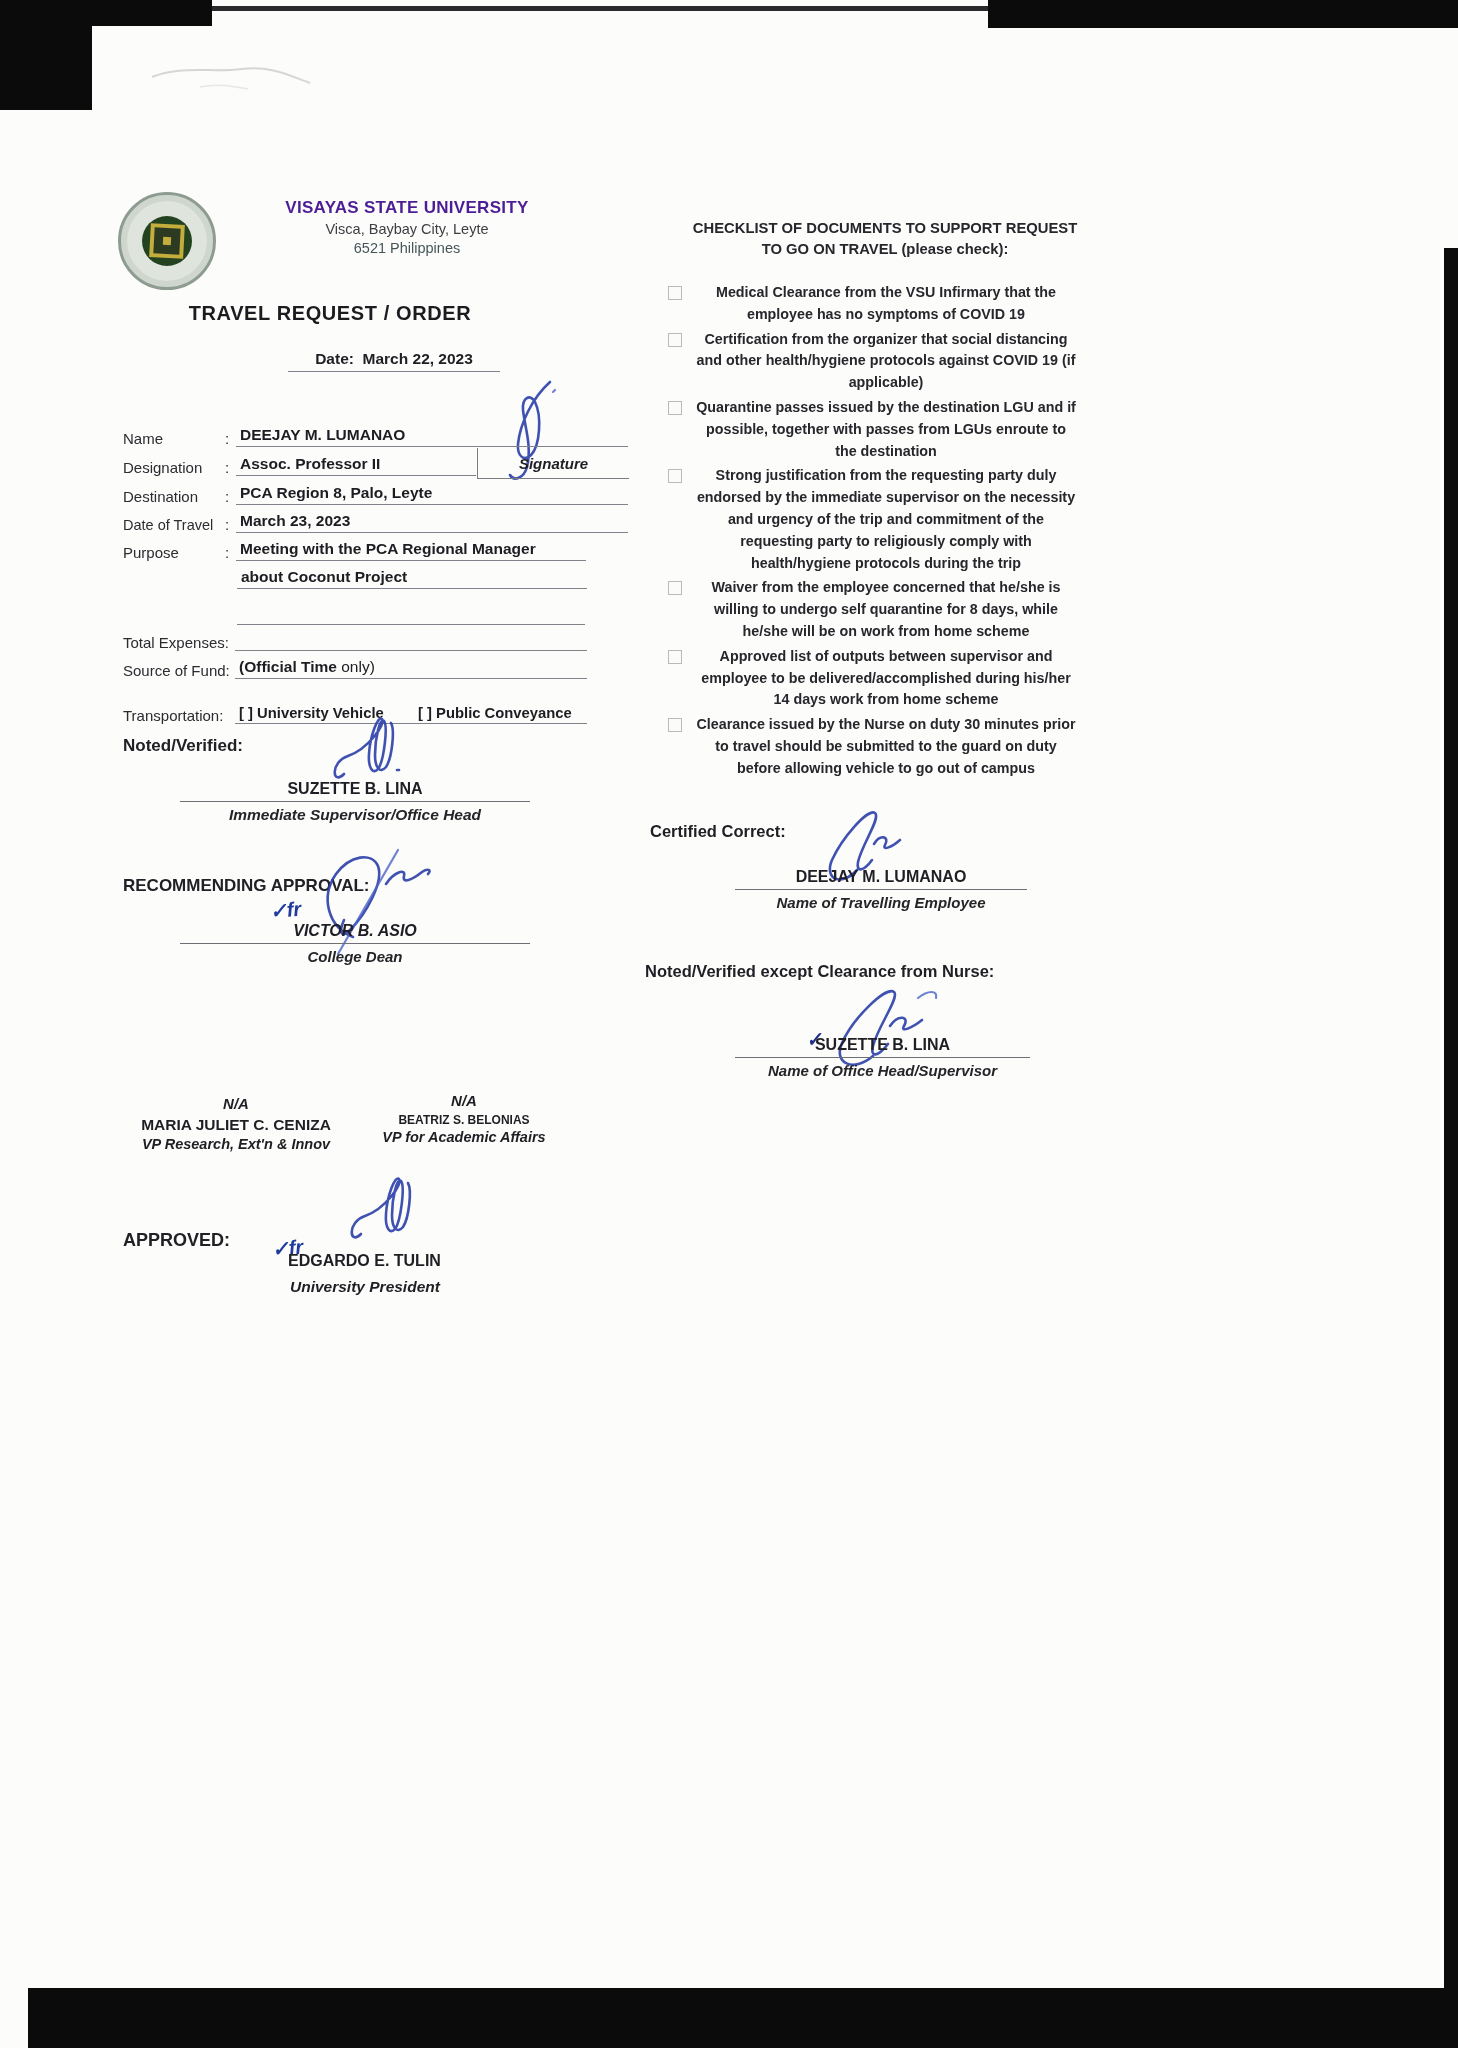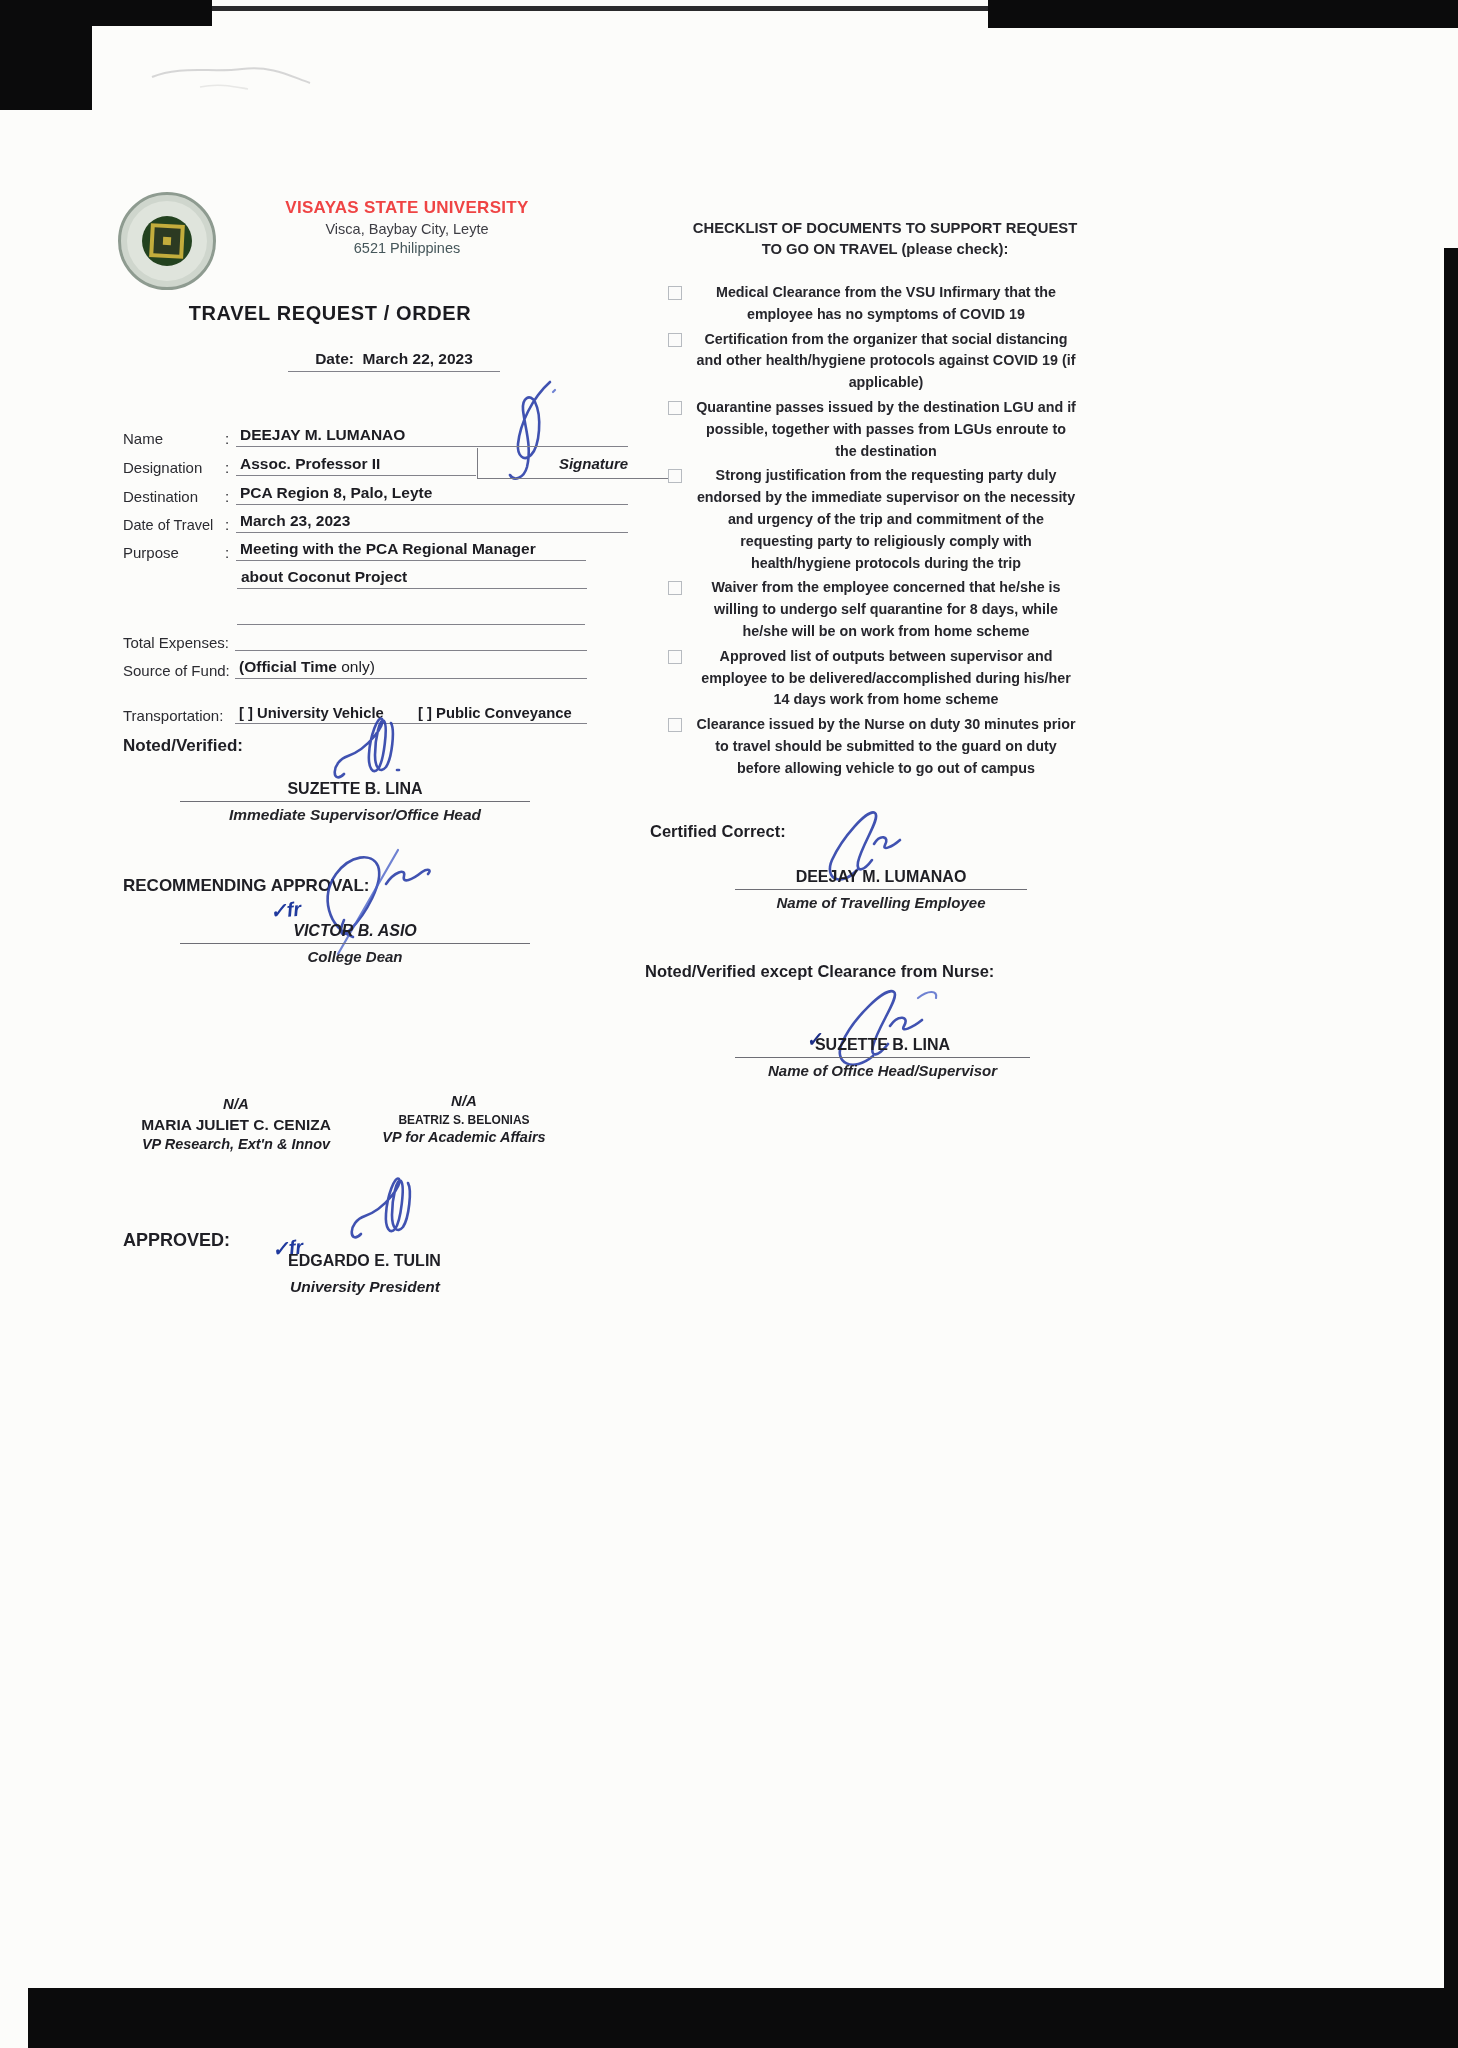--- a/index.html
+++ b/index.html
@@ -6,21 +6,21 @@
   #page{
     position:relative;width:1458px;height:2048px;overflow:hidden;
     background:#fcfcfa;
     font-family:"Liberation Sans", sans-serif;
     color:#1e1e24;
   }
   .abs{position:absolute;}
   
   .ink{background:#0b0b0c;}
   
-  .univ-name{font-size:17px;font-weight:bold;letter-spacing:.3px;color:#ef4444;}
+  .univ-name{font-size:17px;font-weight:bold;letter-spacing:.3px;color:#4c1d95;}
   .univ-addr{font-size:14.5px;color:#3d3d44;margin-top:3px;}
   .doc-title{font-size:20px;font-weight:bold;letter-spacing:.6px;color:#1b1b20;}
   
   .logo-outer{width:92px;height:92px;border-radius:50%;background:#dfe4dc;border:3px solid #8e9b90;
     display:flex;align-items:center;justify-content:center;box-shadow:inset 0 0 0 6px #cfd6cd;}
   .logo-inner{width:50px;height:50px;border-radius:50%;background:#23421f;display:flex;align-items:center;justify-content:center;}
   .logo-sq{width:26px;height:26px;background:#2c3a22;border:4px solid #c3ad3c;display:flex;align-items:center;justify-content:center;transform:rotate(3deg);}
   .logo-dot{width:8px;height:8px;background:#c3ad3c;}
   
   .frow{display:flex;align-items:flex-end;}
@@ -92,21 +92,21 @@
     <div class="fcolon">:</div>
     <div class="fvalue" style="width:386px;">DEEJAY M. LUMANAO</div>
   </div>
 
   <div class="abs frow" style="left:123px;top:455px;">
     <div class="flabel" style="width:95px;">Designation</div>
     <div class="fcolon">:</div>
     <div class="fvalue" style="width:234px;">Assoc. Professor II</div>
   </div>
 
-  <div class="abs sig-cell" style="left:477px;top:448px;width:151px;height:30px;padding-left:40px;">
+  <div class="abs sig-cell" style="left:477px;top:448px;width:151px;height:30px;">
     <span class="italbold" style="font-size:15px;">Signature</span>
   </div>
 
   <div class="abs frow" style="left:123px;top:484px;">
     <div class="flabel" style="width:95px;">Destination</div>
     <div class="fcolon">:</div>
     <div class="fvalue" style="width:386px;">PCA Region 8, Palo, Leyte</div>
   </div>
 
   <div class="abs frow" style="left:123px;top:512px;">

